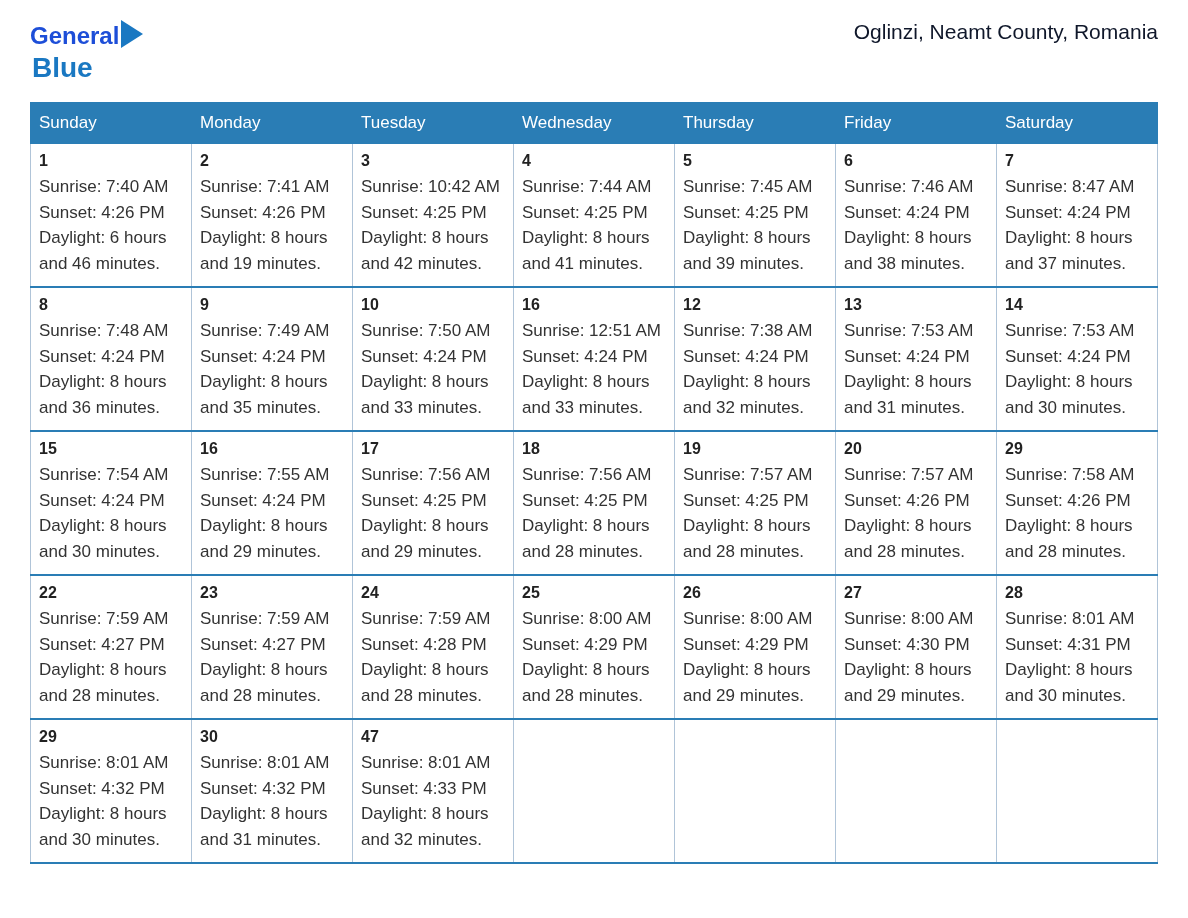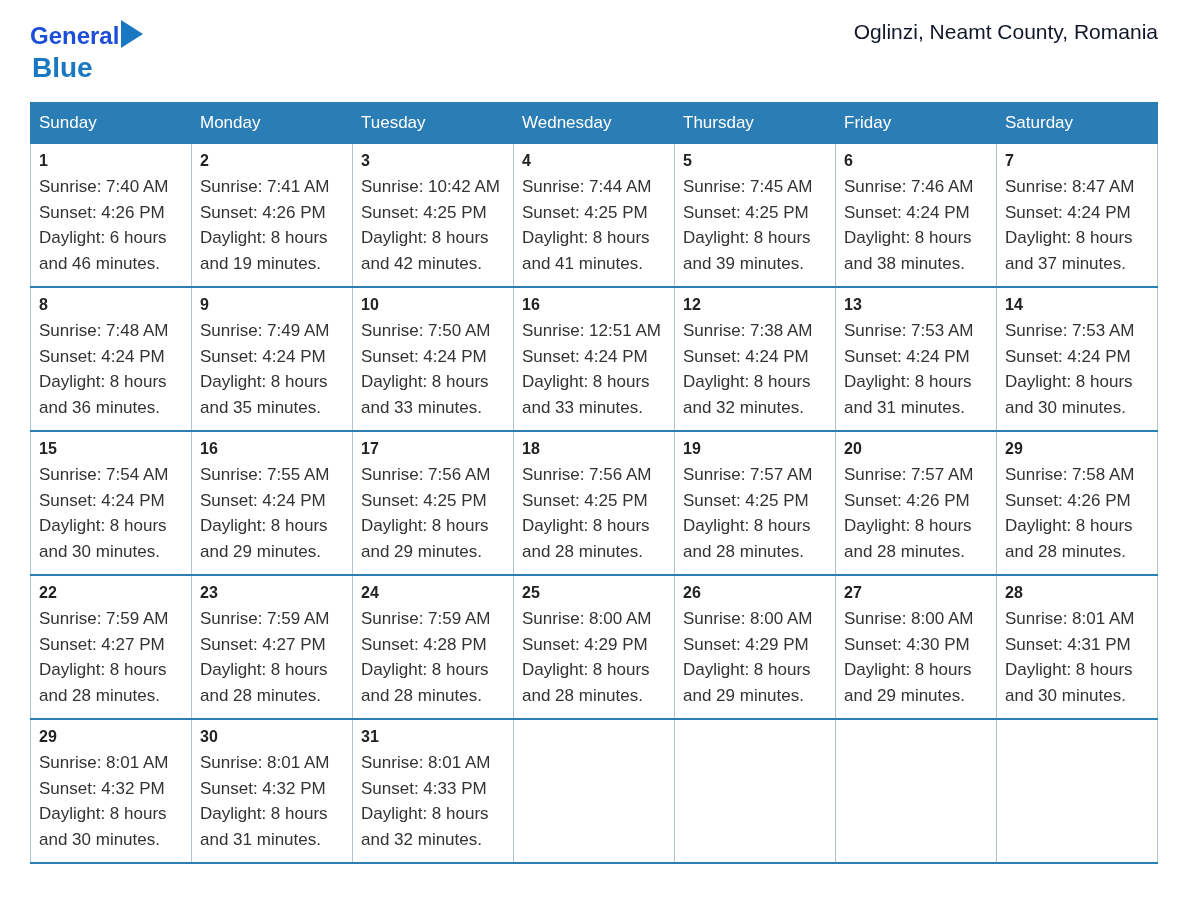--- a/index.html
+++ b/index.html
@@ -368,21 +368,21 @@
       </td>
         <td>
         <span class="day-number">30</span>
         <div class="day-info">
           <span>Sunrise: 8:01 AM</span><br>
           <span>Sunset: 4:32 PM</span><br>
           <span>Daylight: 8 hours and 31 minutes.</span>
         </div>
       </td>
         <td>
-        <span class="day-number">31</span>
+        <span class="day-number">47</span>
         <div class="day-info">
           <span>Sunrise: 8:01 AM</span><br>
           <span>Sunset: 4:33 PM</span><br>
           <span>Daylight: 8 hours and 32 minutes.</span>
         </div>
       </td>
         <td class="empty-cell"></td>
         <td class="empty-cell"></td>
         <td class="empty-cell"></td>
         <td class="empty-cell"></td>

